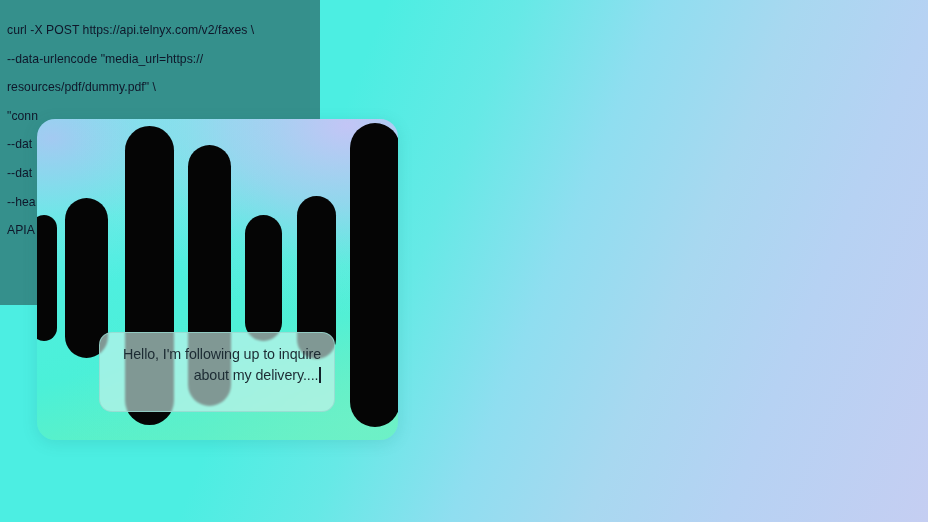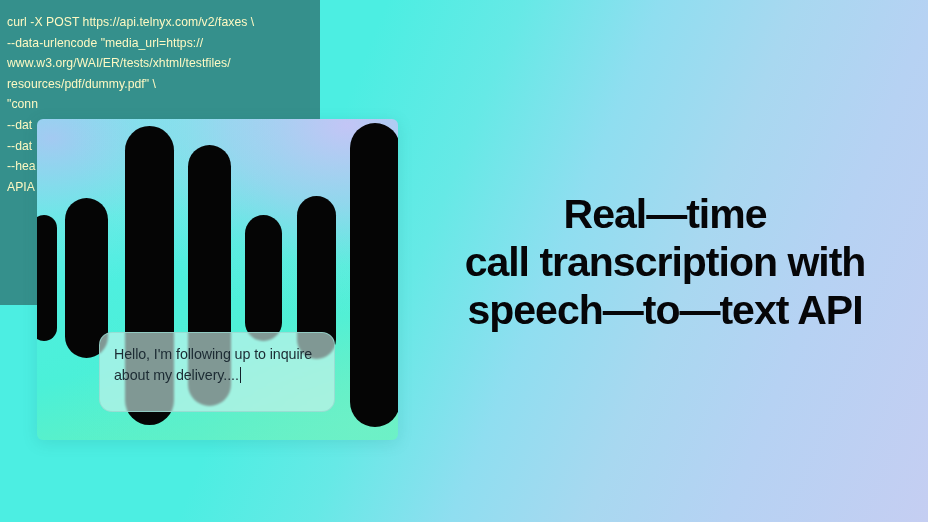--- a/index.html
+++ b/index.html
@@ -30,41 +30,43 @@
   #code-panel {
     position:absolute;
     left:-34px; top:-18px;
     width:354px; height:323px;
     background:#35908c;
     border-radius:14px;
     padding:30px 26px 0 41px;
     overflow:hidden;
   }
   #code-panel .code-line {
-    color:#fef9c3;
+    color:#0f172a;
     font-family:"Liberation Sans", sans-serif;
     font-size:12.2px;
     line-height:20.6px;
     letter-spacing:0.05px;
     white-space:pre;
+    margin-top:8px;
   }
 
   
   #wave-card {
     position:absolute;
     left:37px; top:119px;
     width:361px; height:321px;
-    border-radius:6px;
+    border-radius:18px;
     overflow:hidden;
     background:
       radial-gradient(125% 95% at 86% 2%, rgba(198,196,246,0.97) 0%, rgba(198,196,246,0.55) 26%, rgba(160,222,235,0.18) 46%, rgba(120,235,228,0) 62%),
       radial-gradient(110% 80% at 4% 6%,  rgba(186,190,245,0.75) 0%, rgba(150,225,235,0.28) 34%, rgba(90,238,226,0) 58%),
       radial-gradient(120% 85% at 92% 96%, rgba(110,240,200,0.85) 0%, rgba(92,238,210,0.35) 40%, rgba(70,236,222,0) 72%),
       linear-gradient(165deg, #63ecea 0%, #4fefe1 38%, #4bf0d8 64%, #5ff1c4 86%, #6ef2bd 100%);
     box-shadow:0 3px 16px rgba(24,90,96,0.13);
+    text-align:right;
   }
 
   #waveform {
     position:absolute;
     left:0; top:0;
     width:361px; height:321px;
   }
   #waveform .bar {
     position:absolute;
     background:#050505;
@@ -118,21 +120,20 @@
   }
 </style>
 </head>
 <body>
 
 <div id="stage">
 
   <div id="code-panel">
     <div class="code-line">curl -X POST https://api.telnyx.com/v2/faxes \</div>
     <div class="code-line">--data-urlencode "media_url=https://</div>
-    <div class="code-line">www.w3.org/WAI/ER/tests/xhtml/testfiles/</div>
     <div class="code-line">resources/pdf/dummy.pdf" \</div>
     <div class="code-line">"conn</div>
     <div class="code-line">--dat</div>
     <div class="code-line">--dat</div>
     <div class="code-line">--hea</div>
     <div class="code-line">APIA</div>
   </div>
 
   <div id="wave-card">
     <div id="waveform">
@@ -143,19 +144,14 @@
         <div class="bar" style="left: 208px; top: 96px; width: 37px; height: 126px; background: rgb(5, 5, 5);"></div>
         <div class="bar" style="left: 260px; top: 77px; width: 39px; height: 163px; background: rgb(5, 5, 5);"></div>
         <div class="bar" style="left: 313px; top: 4px; width: 50px; height: 304px; background: rgb(5, 5, 5);"></div>
       </div>
 
     <div id="transcript-box">
       <div id="transcript-text">Hello, I'm following up to inquire about my delivery....<span id="caret"></span></div>
     </div>
   </div>
 
-  <div id="headline">
-    <span class="hl">Real—time</span>
-    <span class="hl">call transcription with</span>
-    <span class="hl">speech—to—text API</span>
-  </div>
 
 </div>
 
 </body></html>

